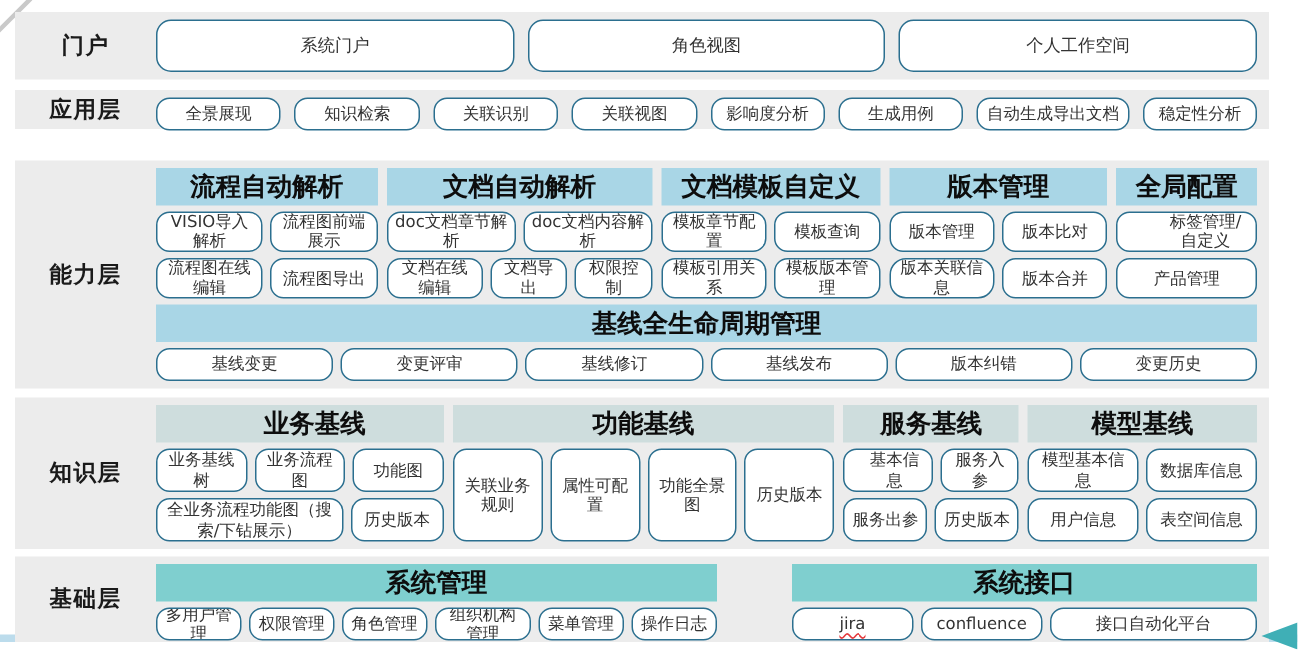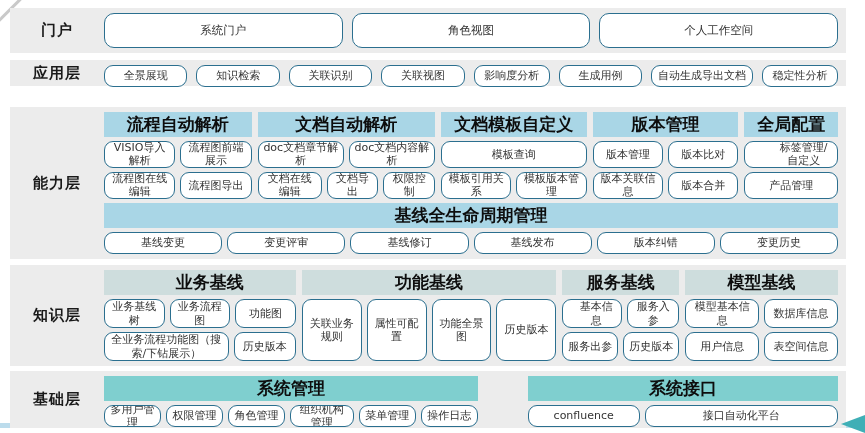--- a/index.html
+++ b/index.html
@@ -117,35 +117,36 @@
             </div>
             <div class="btn-row">
               <div class="chip" style="flex: 1.3 1 0px;">文档在线编辑</div>
               <div class="chip" style="flex: 1 1 0px;">文档导出</div>
               <div class="chip" style="flex: 1 1 0px;">权限控制</div>
             </div>
           </div>
           <div class="group" style="flex: 148 1 0px;">
             <div class="group-header" style="background: rgb(169, 214, 230);">文档模板自定义</div>
             <div class="btn-row">
+              <div class="chip" style="flex: 1 1 0px;">模板章节配置</div>
               <div class="chip" style="flex: 1 1 0px;">模板查询</div>
             </div>
             <div class="btn-row">
               <div class="chip" style="flex: 1 1 0px;">模板引用关系</div>
               <div class="chip" style="flex: 1 1 0px;">模板版本管理</div>
             </div>
           </div>
           <div class="group" style="flex: 148 1 0px;">
             <div class="group-header" style="background: rgb(169, 214, 230);">版本管理</div>
             <div class="btn-row">
               <div class="chip" style="flex: 1 1 0px;">版本管理</div>
               <div class="chip" style="flex: 1 1 0px;">版本比对</div>
             </div>
             <div class="btn-row">
-              <div class="chip" style="flex: 1 1 0px;">版本关联信息</div>
+              <div class="chip" style="flex: 1 1 0px; border-radius: 11px;">版本关联信息</div>
               <div class="chip" style="flex: 1 1 0px;">版本合并</div>
             </div>
           </div>
           <div class="group" style="flex: 95 1 0px;">
             <div class="group-header" style="background: rgb(169, 214, 230);">全局配置</div>
             <div class="btn-row">
               <div class="chip" style="flex: 1 1 0px; padding-left: 29px;">标签管理/自定义</div>
             </div>
             <div class="btn-row">
               <div class="chip" style="flex: 1 1 0px;">产品管理</div>
@@ -228,20 +229,23 @@
               <div class="chip" style="flex: 1 1 0px;">权限管理</div>
               <div class="chip" style="flex: 1 1 0px;">角色管理</div>
               <div class="chip" style="flex: 1.15 1 0px;">组织机构管理</div>
               <div class="chip" style="flex: 1 1 0px;">菜单管理</div>
               <div class="chip" style="flex: 1 1 0px;">操作日志</div>
             </div>
           </div>
           <div class="group" style="flex: 303 1 0px;">
             <div class="group-header" style="background: rgb(127, 207, 207);">系统接口</div>
             <div class="btn-row">
+              <div class="chip" style="flex: 1 1 0px;">
+                <span class="spellcheck">jira</span>
+              </div>
               <div class="chip" style="flex: 1 1 0px;">confluence</div>
               <div class="chip" style="flex: 1.8 1 0px;">接口自动化平台</div>
             </div>
           </div>
         </div>
       </div>
     </div>
   </div>
 <div class="bottom-arrow"></div>
 

